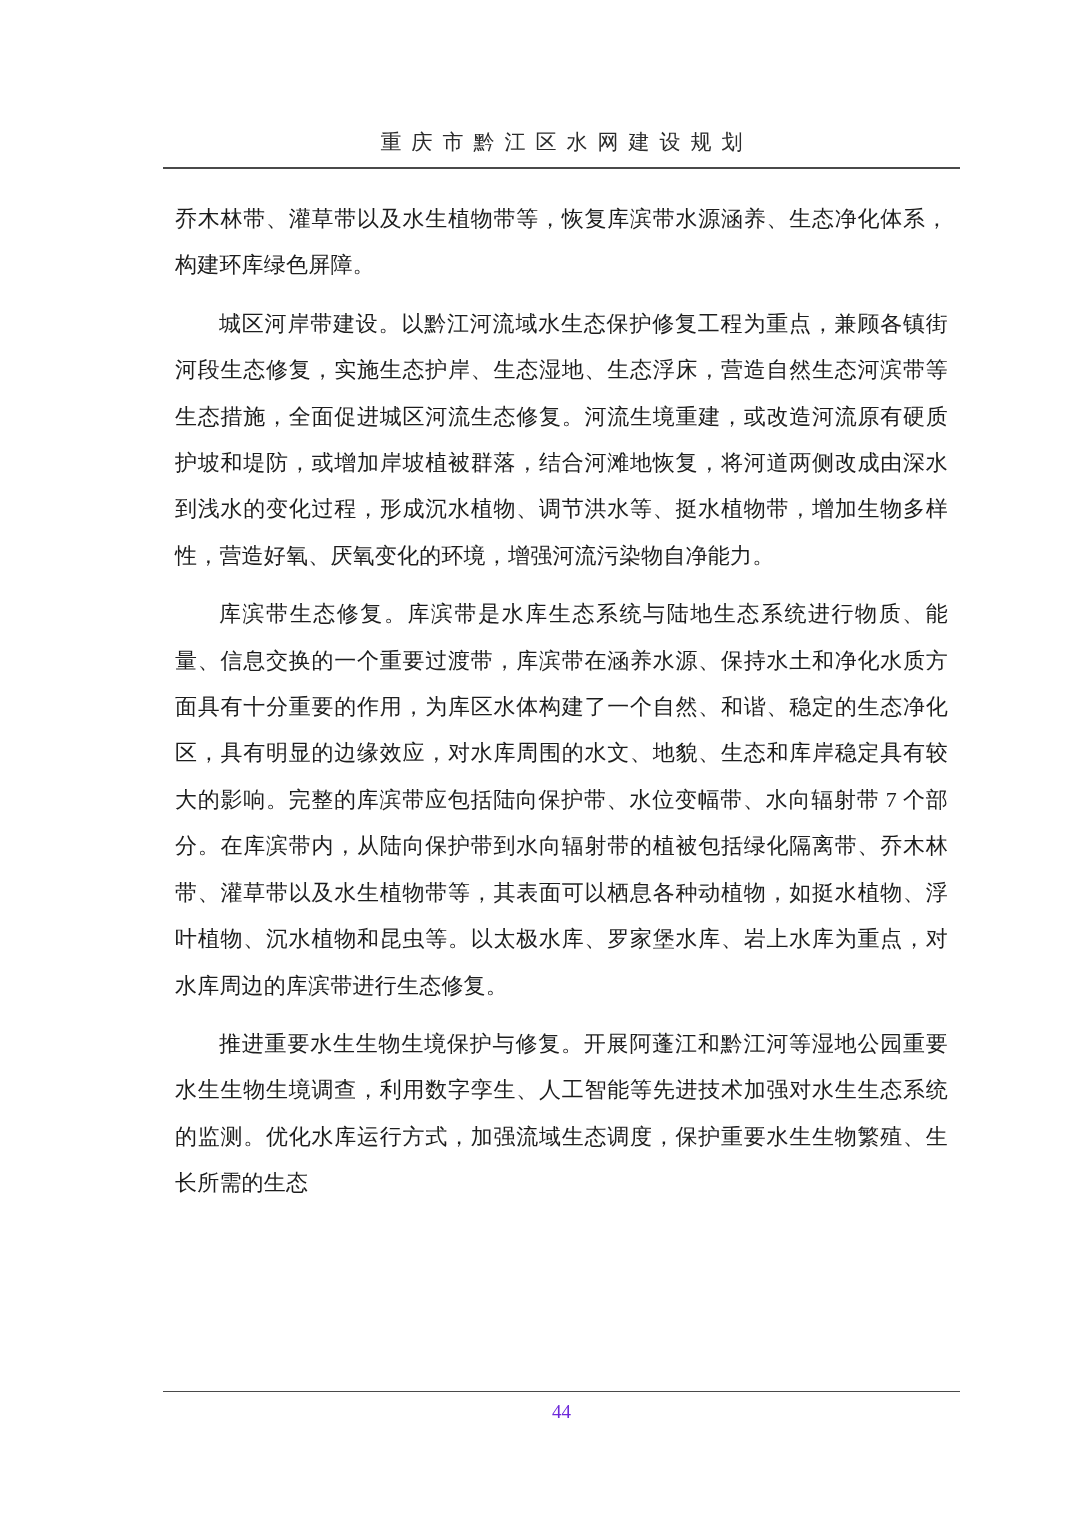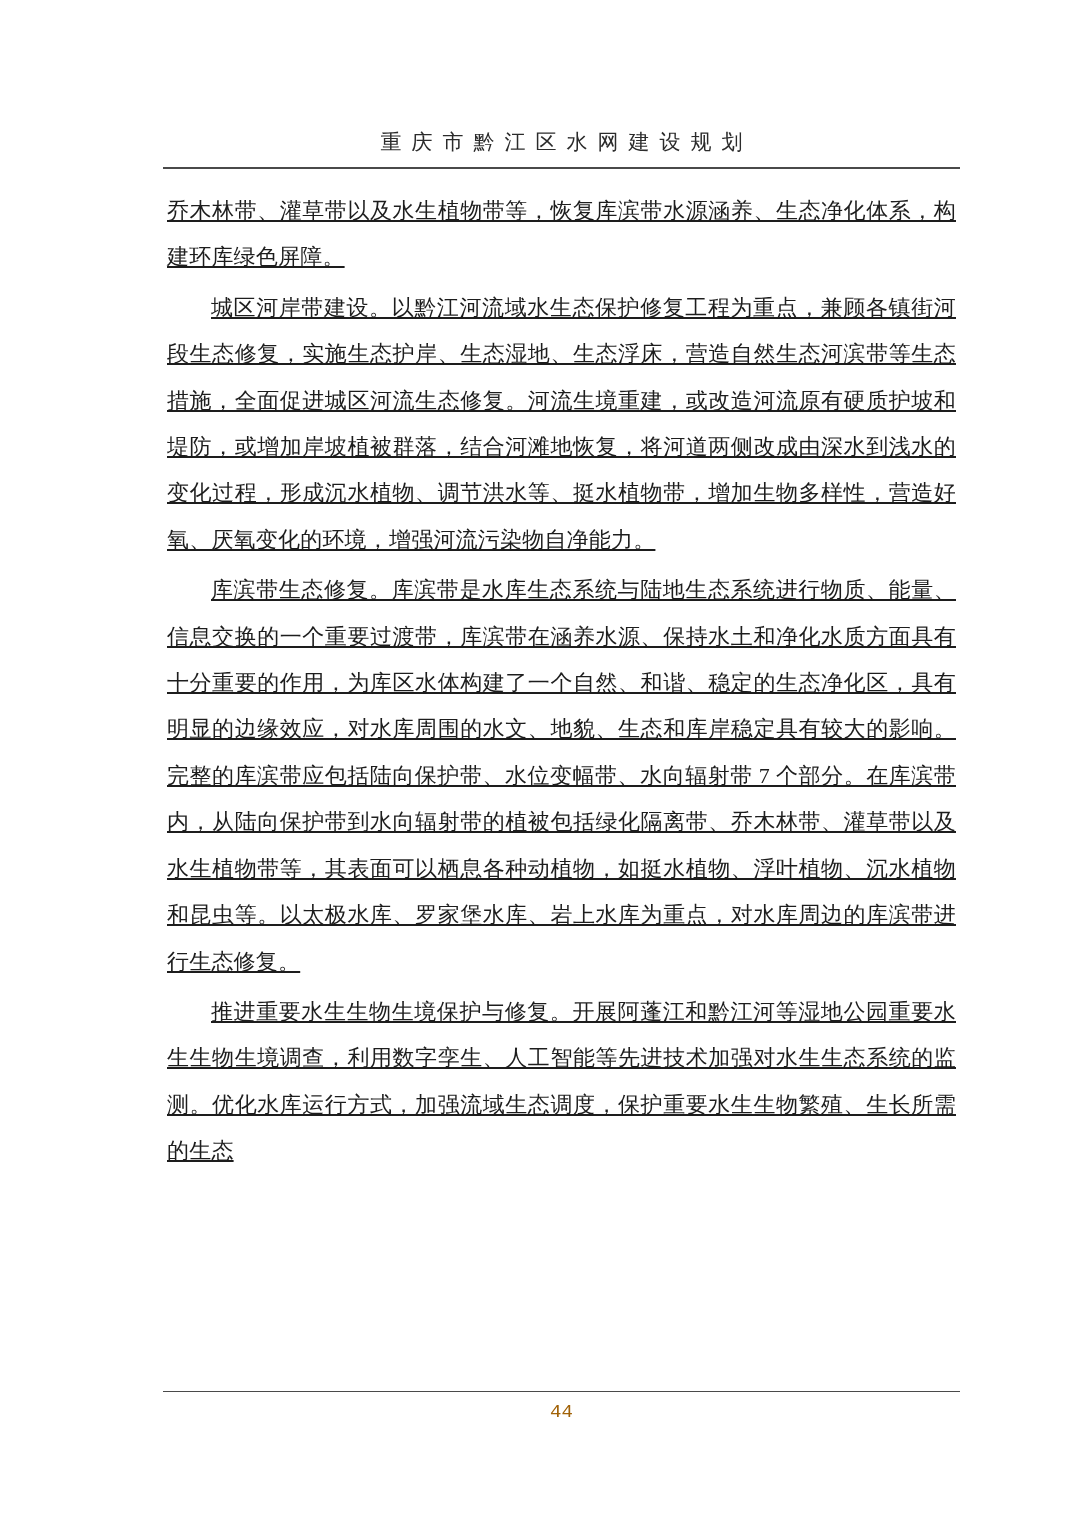--- a/index.html
+++ b/index.html
@@ -39,41 +39,39 @@
     width: 797px;
     height: 1200px;
     overflow: hidden;
     font-size: 22px;
     line-height: 46.4px;
     text-align: justify;
     text-justify: inter-character;
     letter-spacing: 0.2px;
   }
   .doc-body p {
-    margin: 4px;
+    margin: 12px;
     padding: 0;
     text-indent: 2em;
-    text-decoration: underline;
   }
   .doc-body p.no-indent {
     text-indent: 0;
   }
   .page-footer {
     position: absolute;
     top: 1391px;
     left: 163px;
     width: 797px;
     border-top: 1.5px solid #4a4a4a;
     text-align: center;
   }
   .page-number {
     margin-top: 9px;
     font-size: 19px;
-    color: #a16207;
-    font-family: Liberation Mono, monospace;
+    color: #6d28d9;
   }
 </style>
 </head>
 <body>
 
 <div class="page">
 
   <header class="page-header">
     <div class="header-title">重庆市黔江区水网建设规划</div>
   </header>

